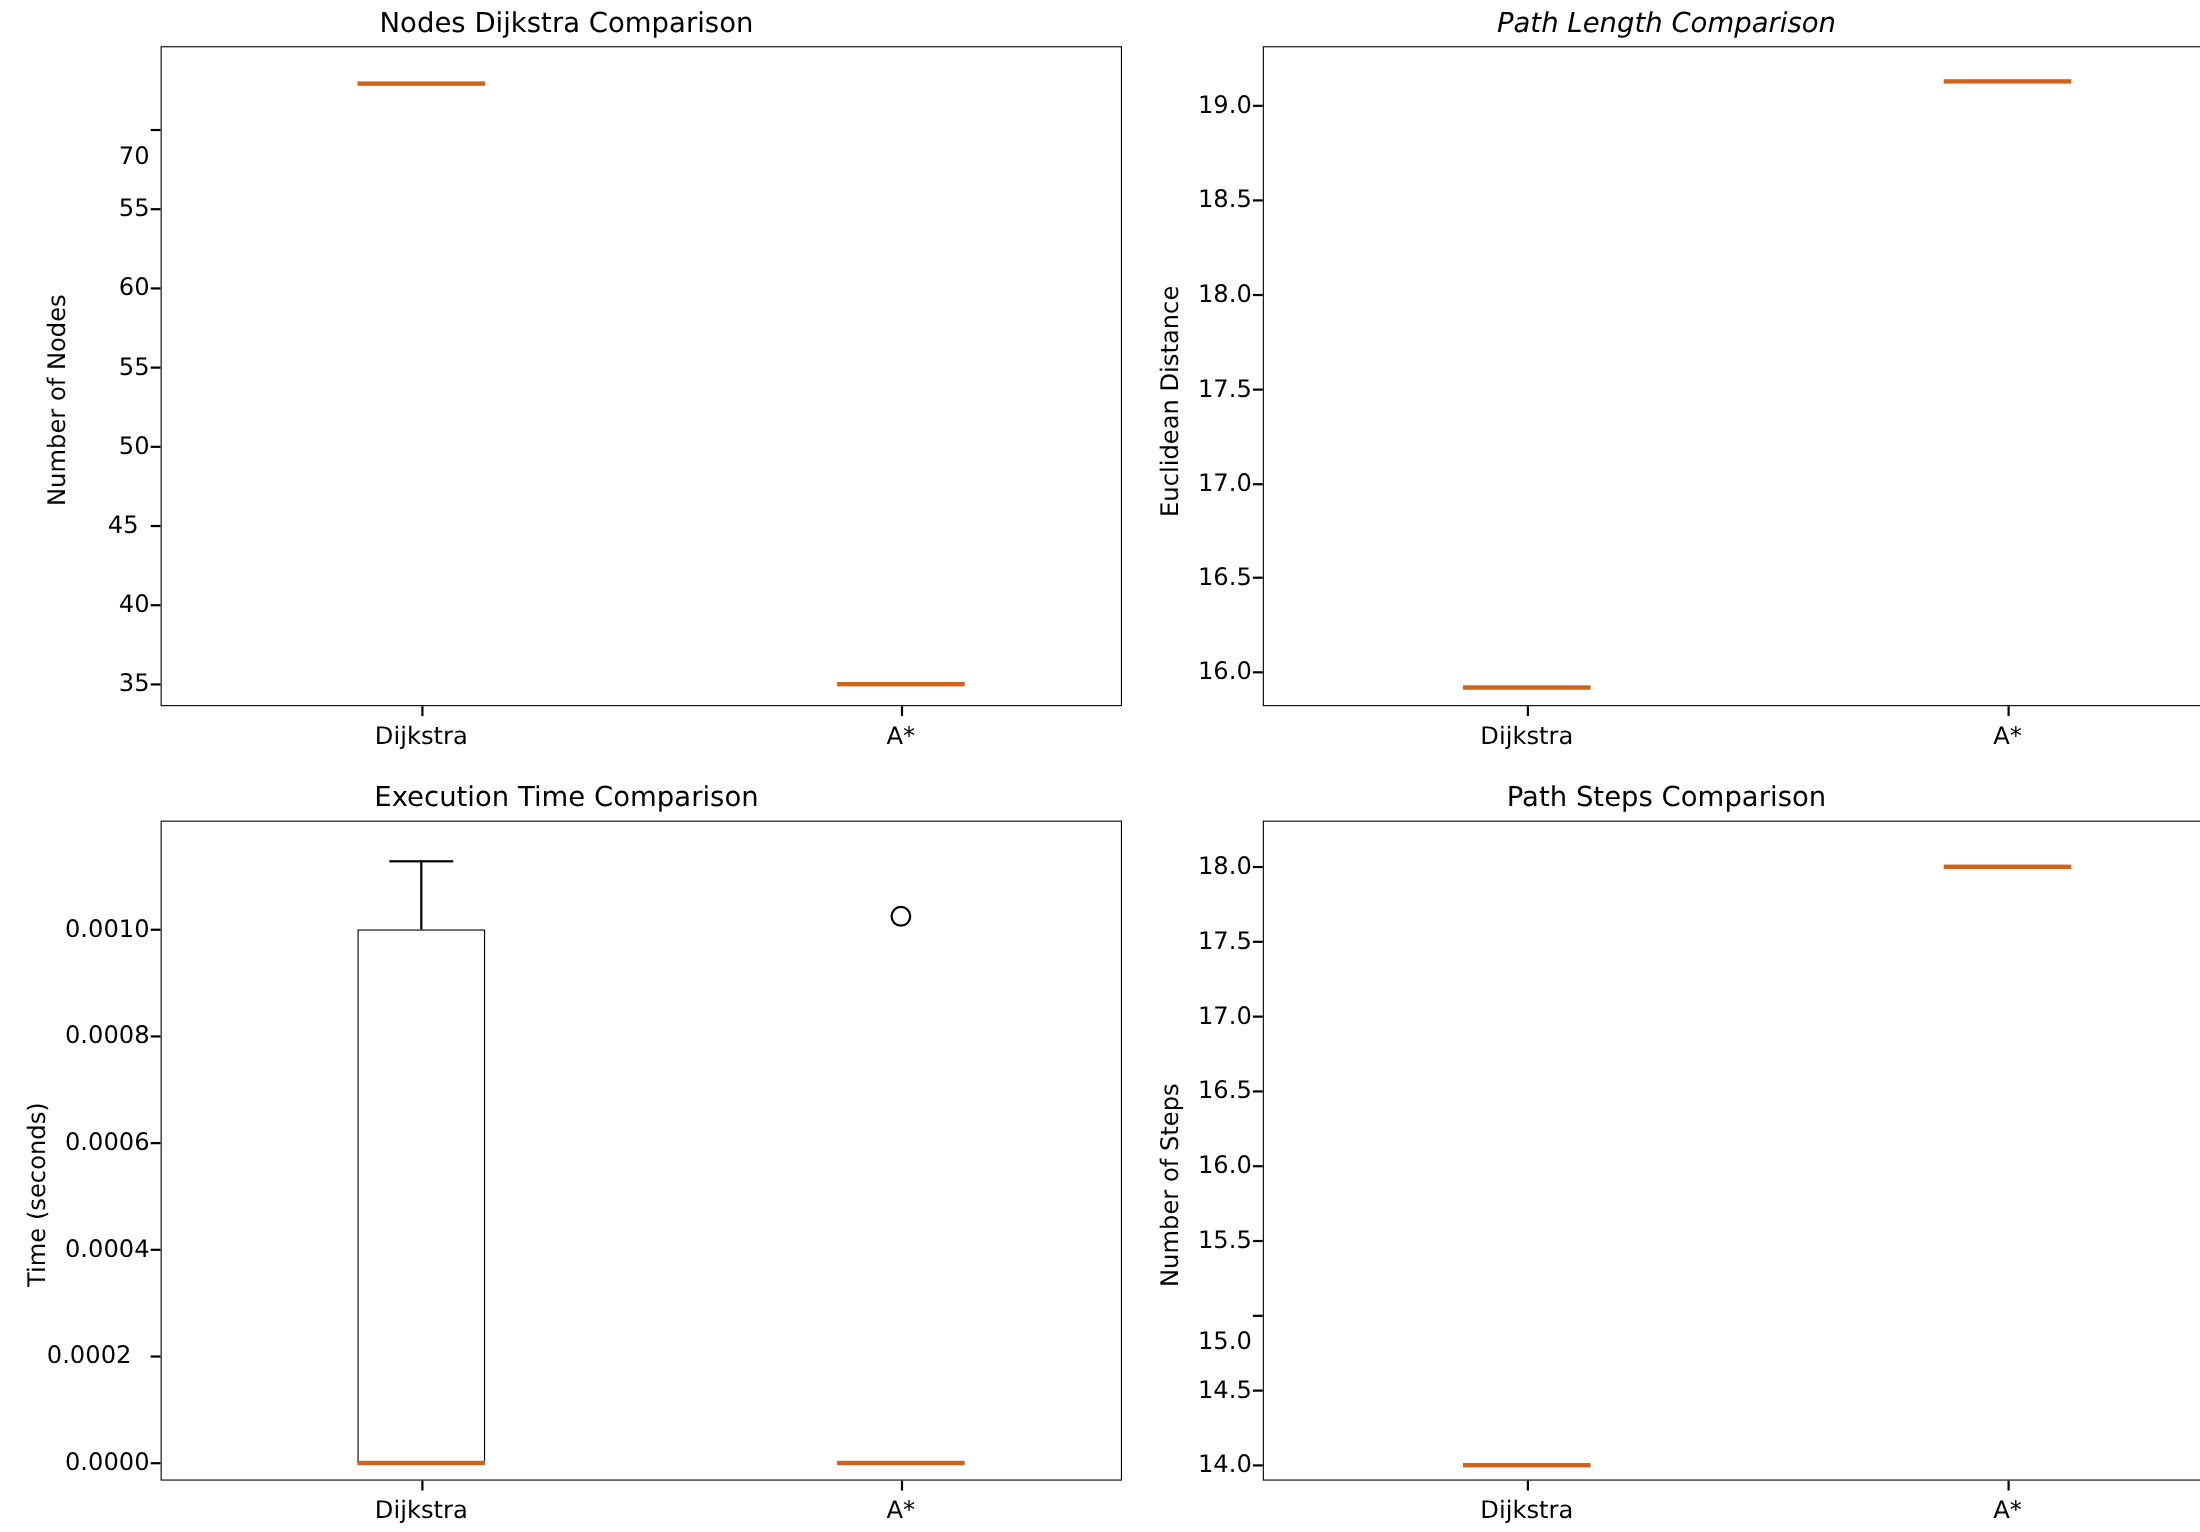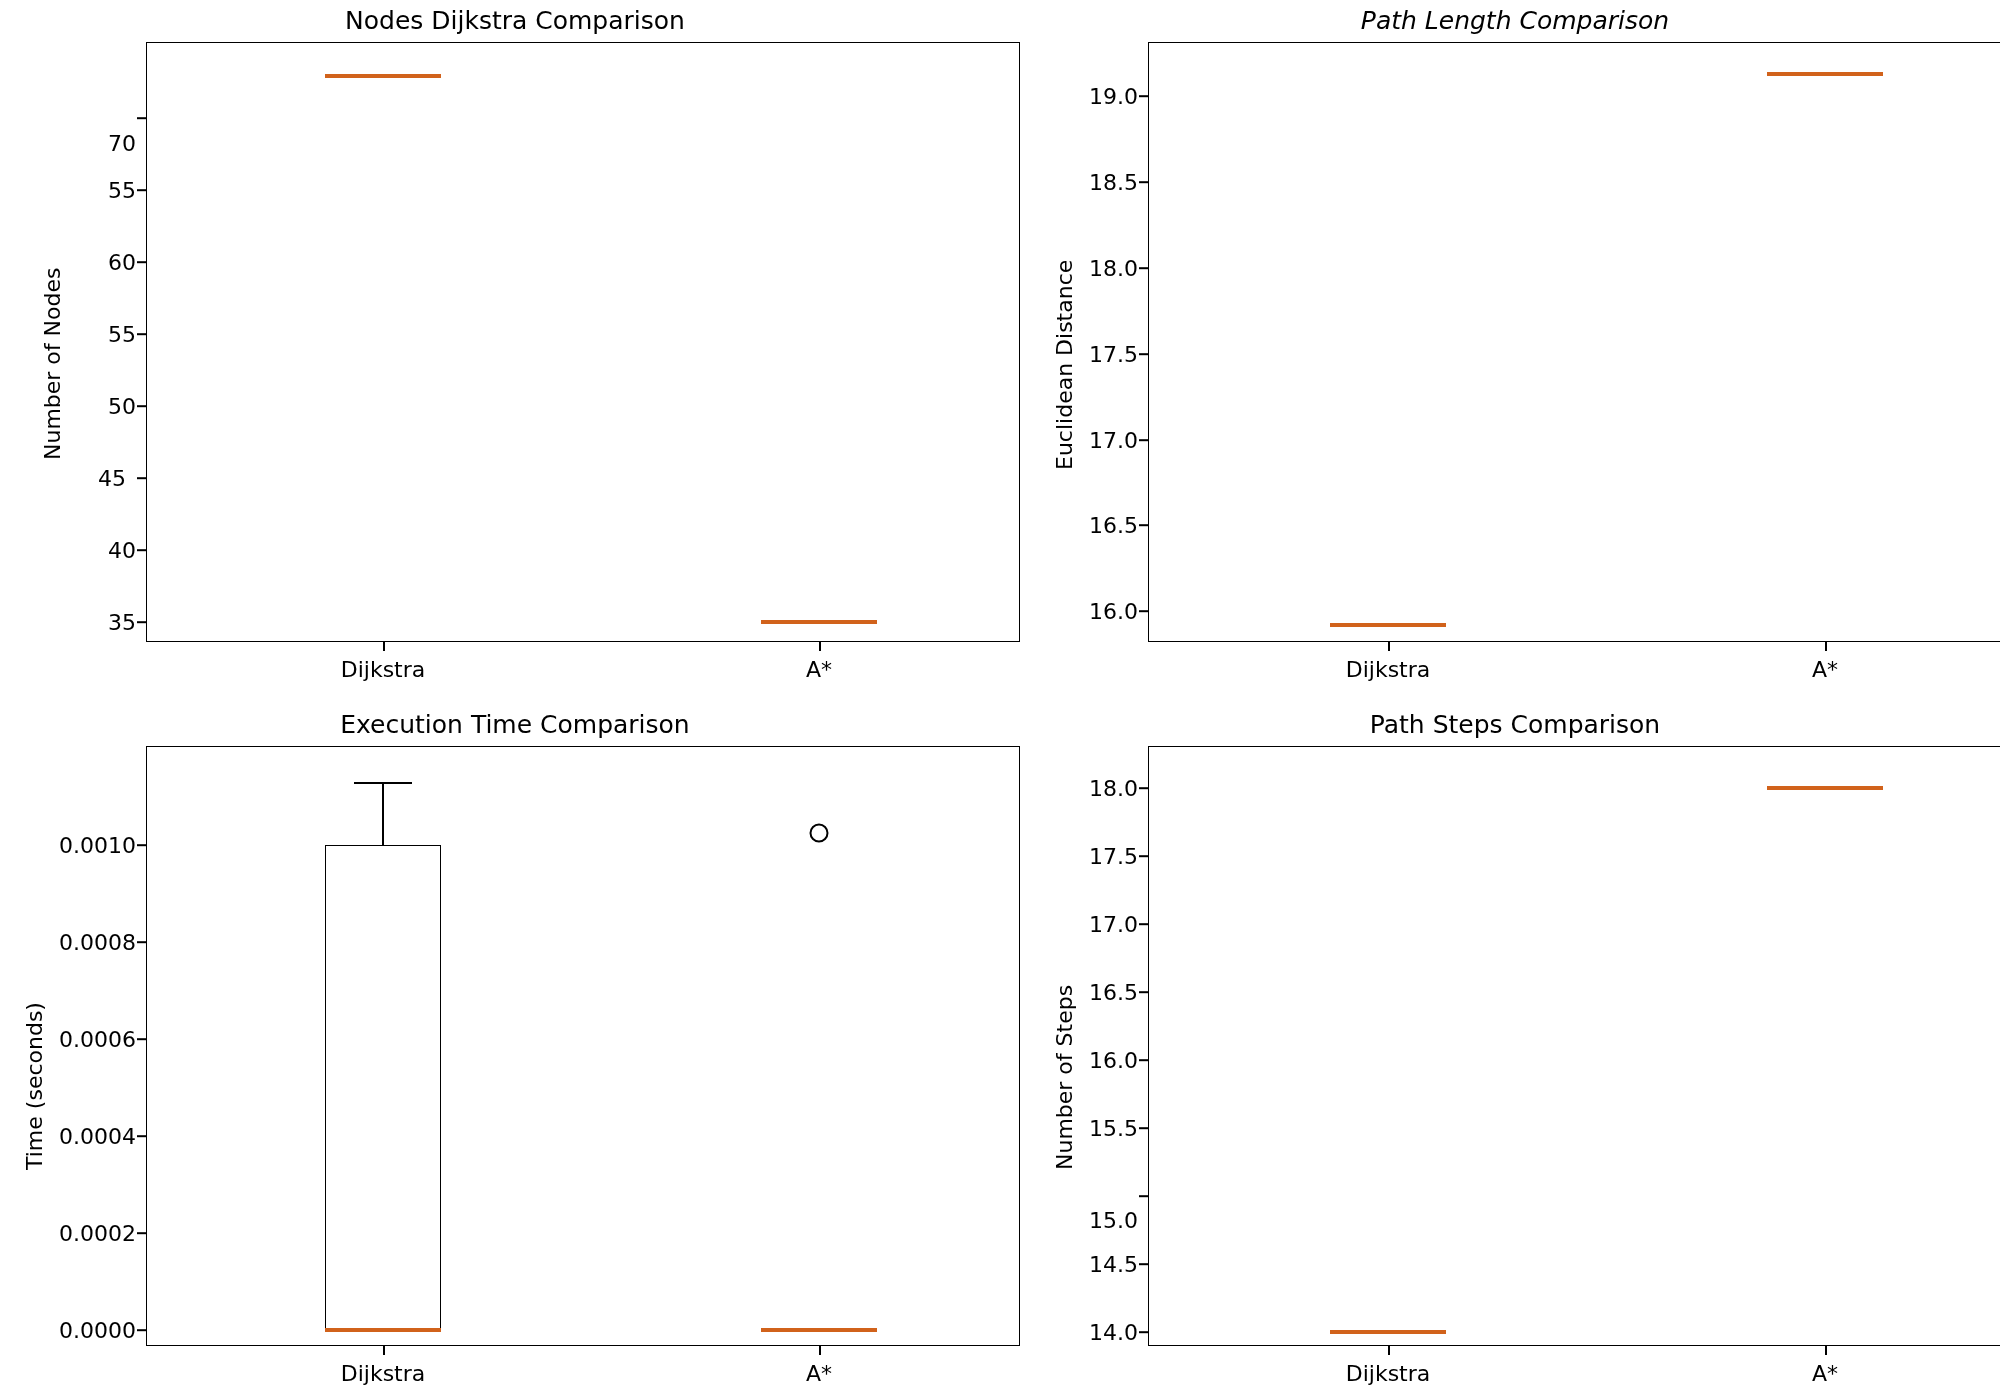--- a/index.html
+++ b/index.html
@@ -168,21 +168,21 @@
     <div class="xtick" style="left:695px; top:657px; width:200px;">A*</div>
   </div>
 
   <div class="panel" style="left:0px; top:700px; width:1030px; height:693px;">
     <div class="panel-title" style="top:10px;">Execution Time Comparison</div>
     <div class="ylabel" style="left:22px; top:470px;">Time (seconds)</div>
     <div class="plot-area" style="left:146px; top:46px; width:874px; height:600px;"></div>
 
     <div class="ytick" style="left:26px; top:630px; width:110px;">0.0000</div>
     <div class="ytick-mark" style="left:137px; top:630px;"></div>
-    <div class="ytick" style="left:26px; top:533px; width:110px;">0.0002</div>
+    <div class="ytick" style="left:26px; top:533px; width:110px;text-align:center;">0.0002</div>
     <div class="ytick-mark" style="left:137px; top:533px;"></div>
     <div class="ytick" style="left:26px; top:436px; width:110px;">0.0004</div>
     <div class="ytick-mark" style="left:137px; top:436px;"></div>
     <div class="ytick" style="left:26px; top:339px; width:110px;">0.0006</div>
     <div class="ytick-mark" style="left:137px; top:339px;"></div>
     <div class="ytick" style="left:26px; top:242px; width:110px;">0.0008</div>
     <div class="ytick-mark" style="left:137px; top:242px;"></div>
     <div class="ytick" style="left:26px; top:145px; width:110px;">0.0010</div>
     <div class="ytick-mark" style="left:137px; top:145px;"></div>
 

